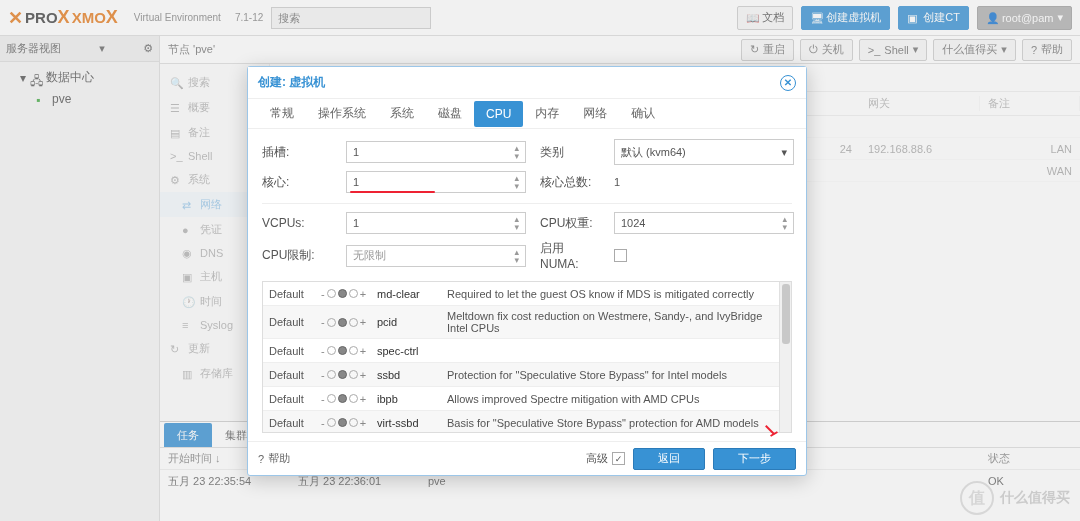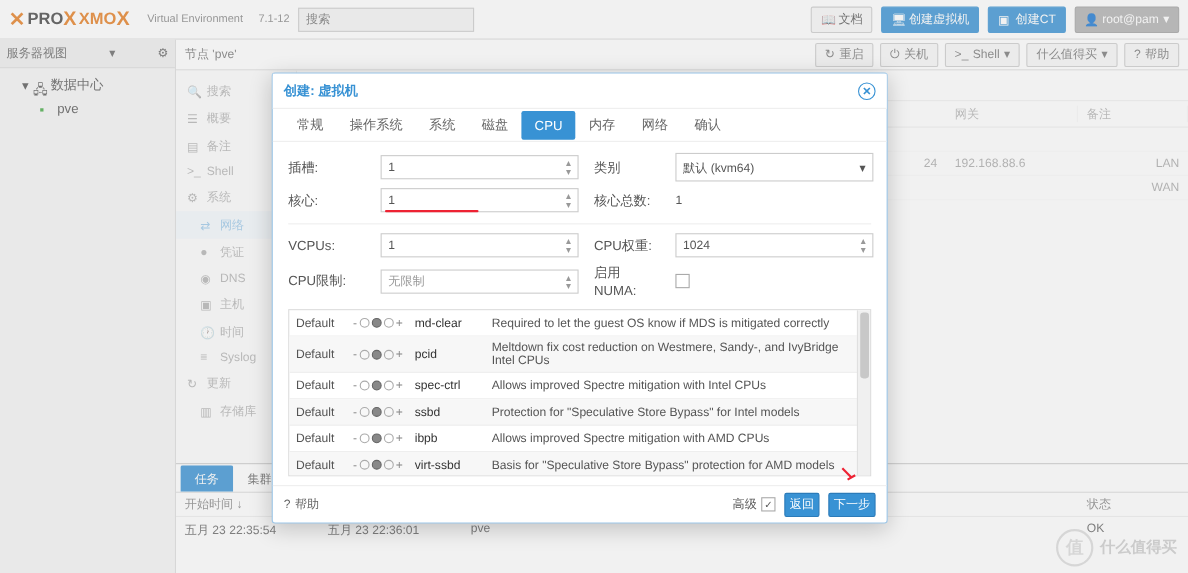--- a/index.html
+++ b/index.html
@@ -86,21 +86,21 @@
 .flag-name { width: 62px; color: #333; }
 .flag-desc { flex: 1; color: #555; }
 .scrollbar { position: absolute; right: 0; top: 0; bottom: 0; width: 12px; background: #f0f0f0; border-left: 1px solid #e0e0e0; }
 .scroll-thumb { position: absolute; right: 1px; top: 2px; width: 8px; height: 60px; background: #c8c8c8; border-radius: 3px; }
 
 .modal-footer { height: 34px; border-top: 1px solid #eee; display: flex; align-items: center; padding: 0 10px; gap: 8px; }
 .help-btn { display: flex; align-items: center; gap: 4px; font-size: 11px; color: #666; cursor: pointer; }
 .footer-spacer { flex: 1; }
 .adv-label { font-size: 11px; color: #555; display: flex; align-items: center; gap: 4px; }
 .adv-check { width: 13px; height: 13px; border: 1px solid #aaa; display: flex; align-items: center; justify-content: center; font-size: 9px; color: #555; }
-.btn { height: 22px; padding: 0 4px; font-size: 11px; border: 1px solid #ccc; background: #f7f7f7; border-radius: 2px; cursor: pointer; }
+.btn { height: 22px; padding: 0 24px; font-size: 11px; border: 1px solid #ccc; background: #f7f7f7; border-radius: 2px; cursor: pointer; }
 .btn.primary { background: #3892d4; border-color: #2b7bb9; color: #fff; }
 .btn.blue-outline { background: #3892d4; border-color: #2b7bb9; color: #fff; }
 
 
 .watermark { position: absolute; right: 10px; bottom: 6px; display: flex; align-items: center; gap: 6px; color: #bbb; font-size: 14px; font-weight: bold; opacity: 0.7; }
 .wm-circle { width: 34px; height: 34px; border: 2px solid #ccc; border-radius: 50%; display: flex; align-items: center; justify-content: center; color: #ccc; font-size: 16px; }
 .red-underline { position: absolute; left: 88px; top: 52px; width: 85px; height: 2px; background: #e23; border-radius: 1px; }
 .red-arrow { position: absolute; right: 26px; bottom: 38px; width: 16px; height: 12px; }
 .red-arrow::before { content: ""; position: absolute; width: 12px; height: 2px; background: #e23; transform: rotate(45deg); top: 4px; left: 0; }
 .red-arrow::after { content: ""; position: absolute; width: 8px; height: 2px; background: #e23; transform: rotate(-30deg); top: 8px; left: 6px; }
@@ -376,21 +376,20 @@
           <div class="flag-row alt">
             <div class="flag-default">Default</div>
             <div class="flag-toggle">- <span class="tog-dot"></span><span class="tog-dot sel"></span><span class="tog-dot"></span> +</div>
             <div class="flag-name">pcid</div>
             <div class="flag-desc">Meltdown fix cost reduction on Westmere, Sandy-, and IvyBridge Intel CPUs</div>
           </div>
           <div class="flag-row">
             <div class="flag-default">Default</div>
             <div class="flag-toggle">- <span class="tog-dot"></span><span class="tog-dot sel"></span><span class="tog-dot"></span> +</div>
             <div class="flag-name">spec-ctrl</div>
-            <div class="flag-desc">Allows improved Spectre mitigation with Intel CPUs</div>
           </div>
           <div class="flag-row alt">
             <div class="flag-default">Default</div>
             <div class="flag-toggle">- <span class="tog-dot"></span><span class="tog-dot sel"></span><span class="tog-dot"></span> +</div>
             <div class="flag-name">ssbd</div>
             <div class="flag-desc">Protection for "Speculative Store Bypass" for Intel models</div>
           </div>
           <div class="flag-row">
             <div class="flag-default">Default</div>
             <div class="flag-toggle">- <span class="tog-dot"></span><span class="tog-dot sel"></span><span class="tog-dot"></span> +</div>

